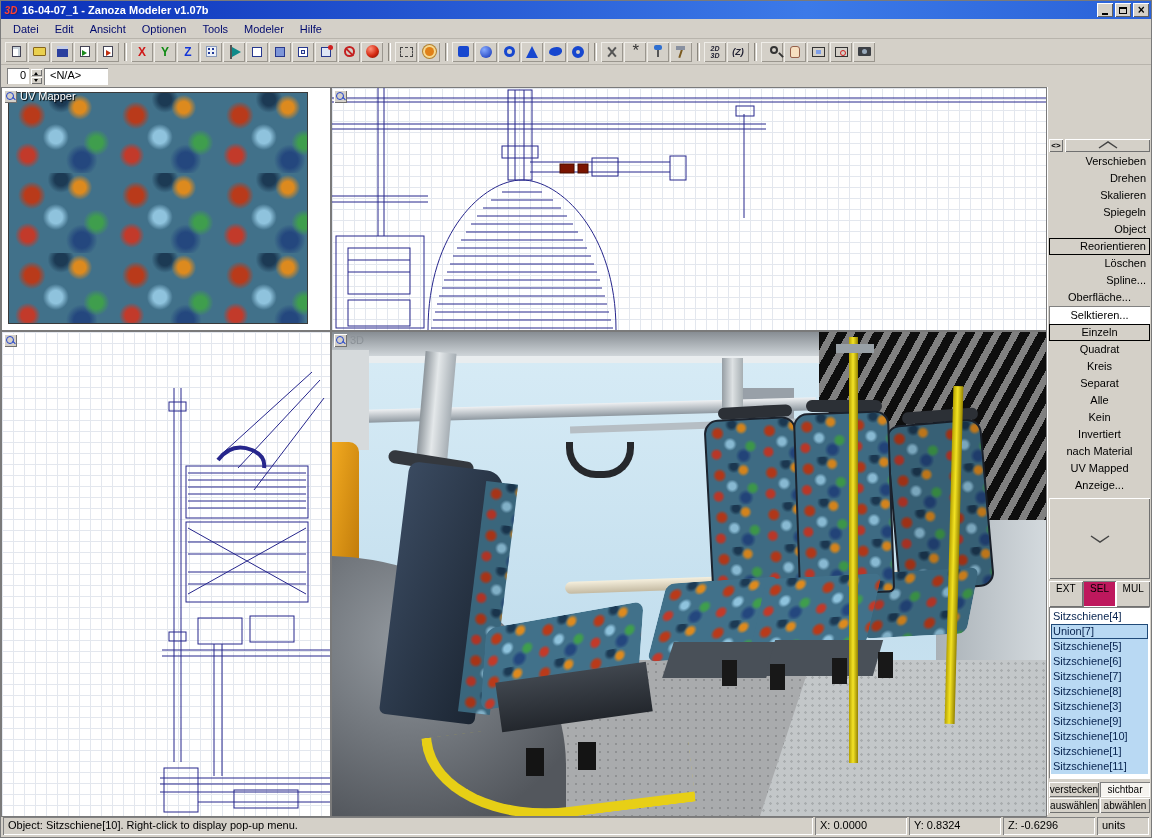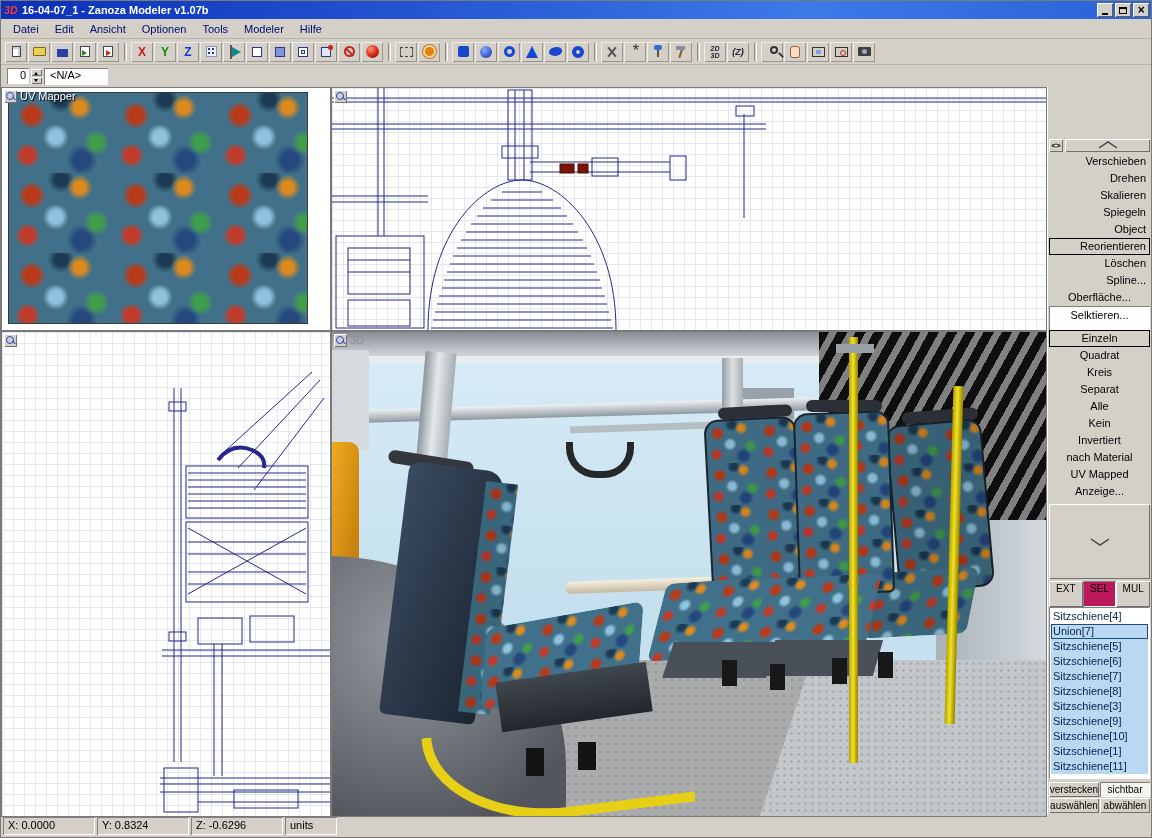--- a/index.html
+++ b/index.html
@@ -161,21 +161,21 @@
 
   
   .panel{width:106px;background:#d4d0c8;border-left:1px solid #fff;display:flex;flex-direction:column;padding:2px 1px 2px 1px}
   .pstrip{margin-top:48px;height:16px;display:flex;align-items:center;gap:2px}
   .psq{width:14px;height:13px;background:#d4d0c8;box-shadow:inset 1px 1px 0 #fff,inset -1px -1px 0 #707070;font-size:8px;display:inline-flex;align-items:center;justify-content:center}
   .pchev{flex:1;height:13px;background:#d4d0c8;box-shadow:inset 1px 1px 0 #fff,inset -1px -1px 0 #707070;display:flex;align-items:center;justify-content:center}
   .cmd{height:17px;line-height:17px;padding:0 4px;white-space:nowrap}
   .r{text-align:right}
   .l{text-align:center}
   .boxed{outline:1px solid #000;outline-offset:-1px}
-  .sunkfield{background:#fff;box-shadow:inset 1px 1px 0 #808080,inset -1px -1px 0 #fff;height:24px;line-height:18px}
+  .sunkfield{background:#fff;box-shadow:inset 1px 1px 0 #808080,inset -1px -1px 0 #fff;height:18px;line-height:18px}
   .ptabs{display:flex;margin-top:2px}
   .ptab{flex:1;height:26px;background:#d4d0c8;box-shadow:inset 1px 1px 0 #fff,inset -1px -1px 0 #707070;text-align:center;font-size:10px;line-height:15px;font-style:normal;font-weight:normal}
   .ptab.act{background:#be185d;box-shadow:inset 1px 1px 0 #808080,inset -1px -1px 0 #fff}
   .plist{margin-top:auto;height:172px;background:#fff;border:1px solid;border-color:#808080 #fff #fff #808080;overflow:hidden;padding:1px}
   .li{height:15px;line-height:15px;padding:0 2px;color:#06224e;white-space:nowrap}
   .li.sel{background:#b9d9f3}
   .li.foc{background:#b9d9f3;outline:1px solid #204a78;outline-offset:-1px}
   .pbtns{display:grid;grid-template-columns:1fr 1fr;gap:1px;margin-top:3px}
   .pb{height:15px;background:#d4d0c8;box-shadow:inset 1px 1px 0 #fff,inset -1px -1px 0 #707070;font-size:10px;text-align:center;line-height:15px;font-style:normal;font-weight:normal;white-space:nowrap;overflow:hidden}
   .pb.act{background:#f6f4f0;box-shadow:inset 1px 1px 0 #808080,inset -1px -1px 0 #fff}
@@ -540,18 +540,19 @@
       <div class="pbtns">
         <b class="pb">verstecken</b>
         <b class="pb act">sichtbar</b>
         <b class="pb">auswählen</b>
         <b class="pb">abwählen</b>
       </div>
     </div>
   </div>
 
   <div class="status">
+    <span class="sp msg">Object: Sitzschiene[10]. Right-click to display pop-up menu.</span>
     <span class="sp cw">X: 0.0000</span>
     <span class="sp cw">Y: 0.8324</span>
     <span class="sp cw">Z: -0.6296</span>
     <span class="sp uw">units</span>
   </div>
 </div>
 
 </body></html>

